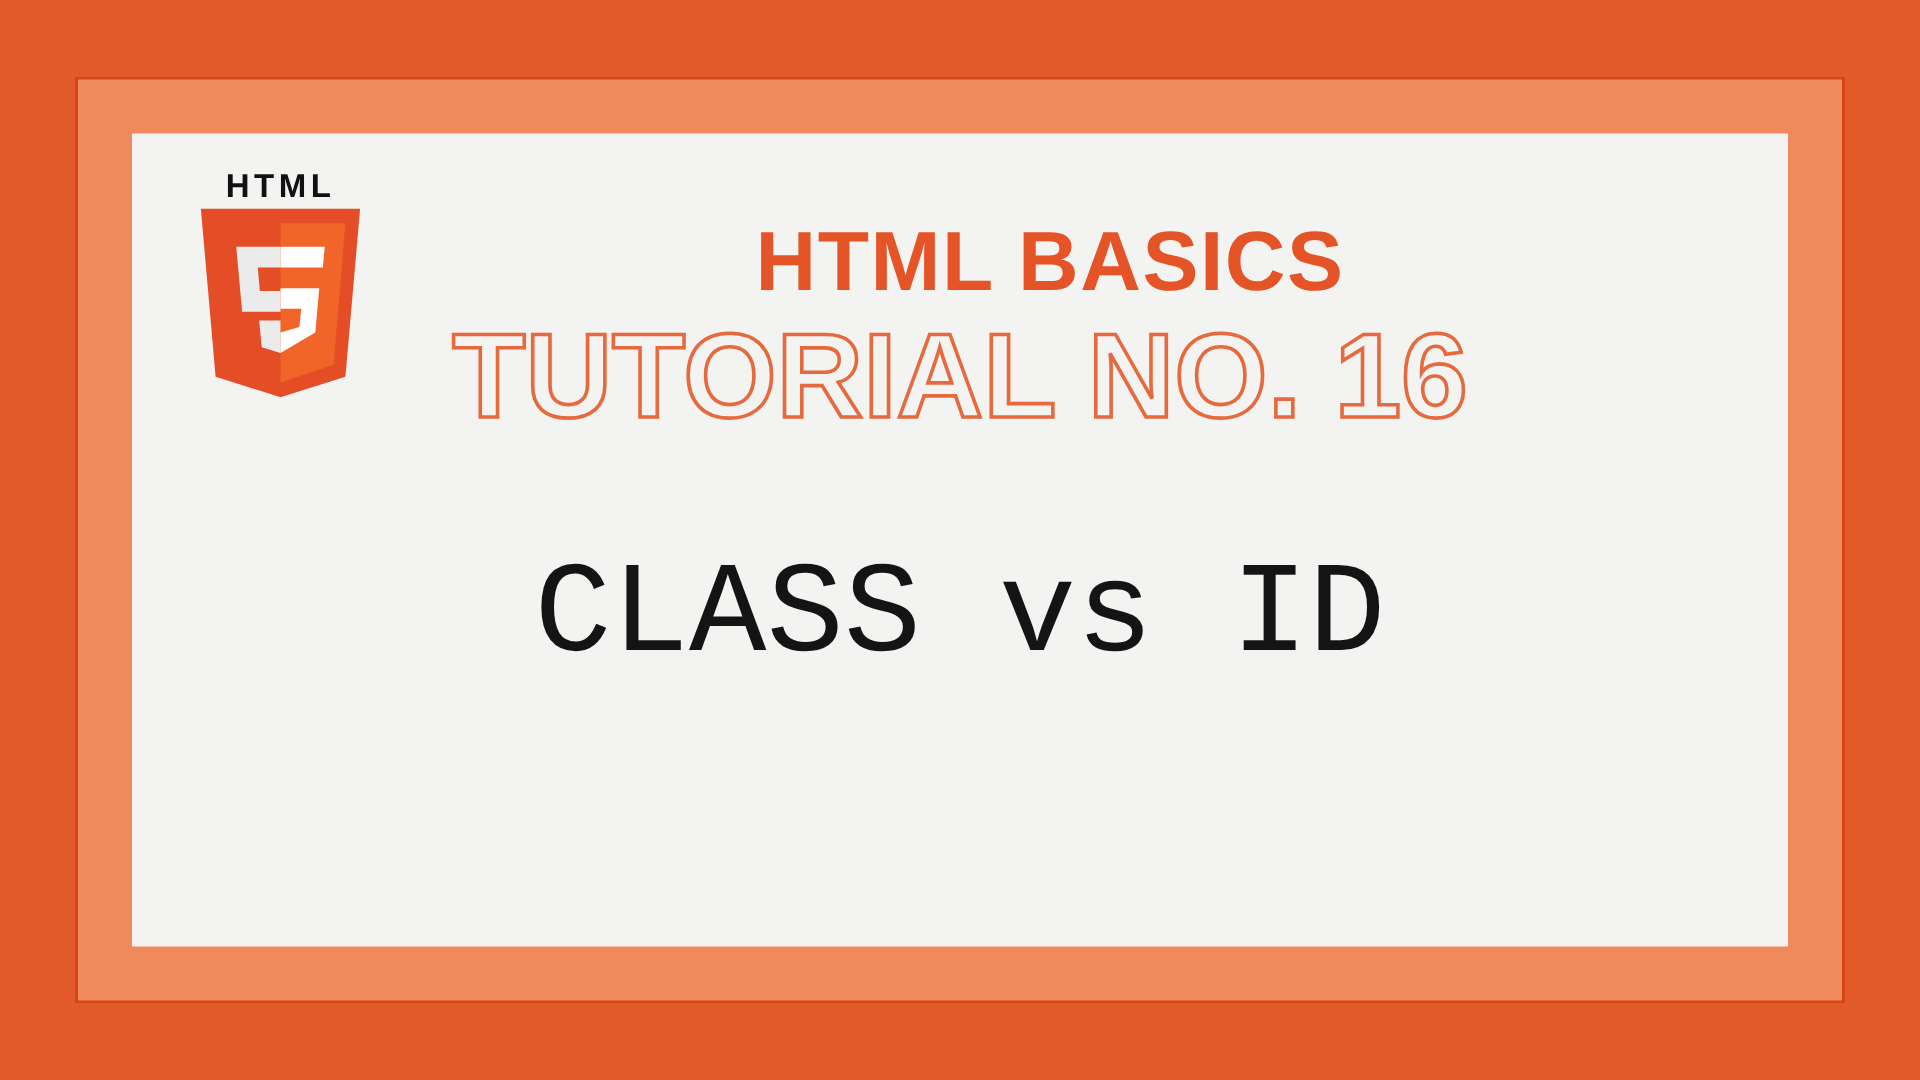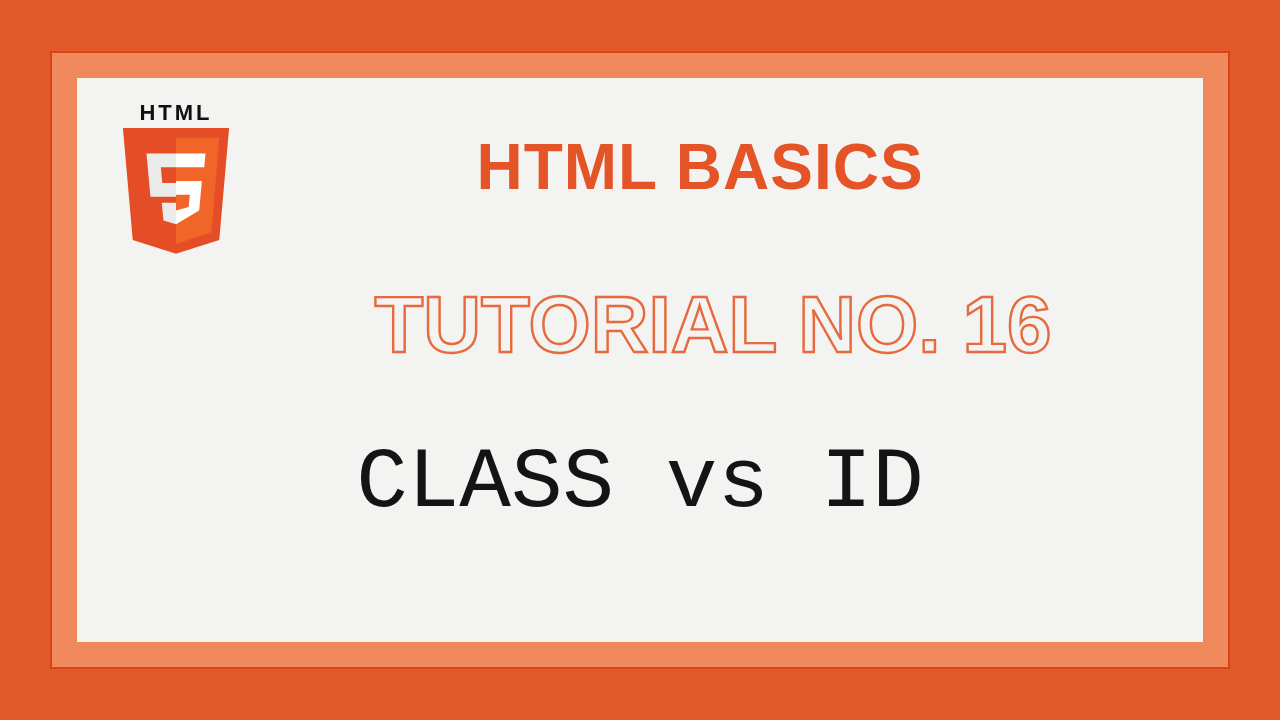--- a/index.html
+++ b/index.html
@@ -9,21 +9,21 @@
     display: flex;
     align-items: center;
     justify-content: center;
     font-family: Arial, Helvetica, sans-serif;
   }
   .outer-frame {
     width: 1180px;
     height: 618px;
     background: #f08a5d;
     border: 2px solid #d64516;
-    padding: 25px;
+    padding: 36px;
   }
   .inner-frame {
     width: 100%;
     height: 100%;
     background: #f3f3f1;
     position: relative;
     padding: 30px 40px 20px 40px;
   }
   .logo-block {
     position: absolute;
@@ -38,32 +38,31 @@
     letter-spacing: 3px;
     color: #111;
     margin-bottom: 2px;
   }
   .shield {
     width: 118px;
     margin: 0 auto;
     display: block;
   }
   .title {
-    font-size: 64px;
+    font-size: 56px;
     font-weight: 900;
     letter-spacing: 1px;
     color: #e55427;
     text-align: center;
     margin-top: 22px;
     margin-left: 120px;
     font-family: Arial, Helvetica, sans-serif;
   }
   .subtitle-wrap {
-    text-align: right;
-    margin-top: 76px;
+    text-align: center;
   }
   .subtitle {
     display: inline-block;
     font-size: 76px;
     font-weight: 900;
     letter-spacing: 0px;
     font-family: Arial, "Arial Black", Helvetica, sans-serif;
   }
   .subtitle svg { display: block; }
   .topic {

